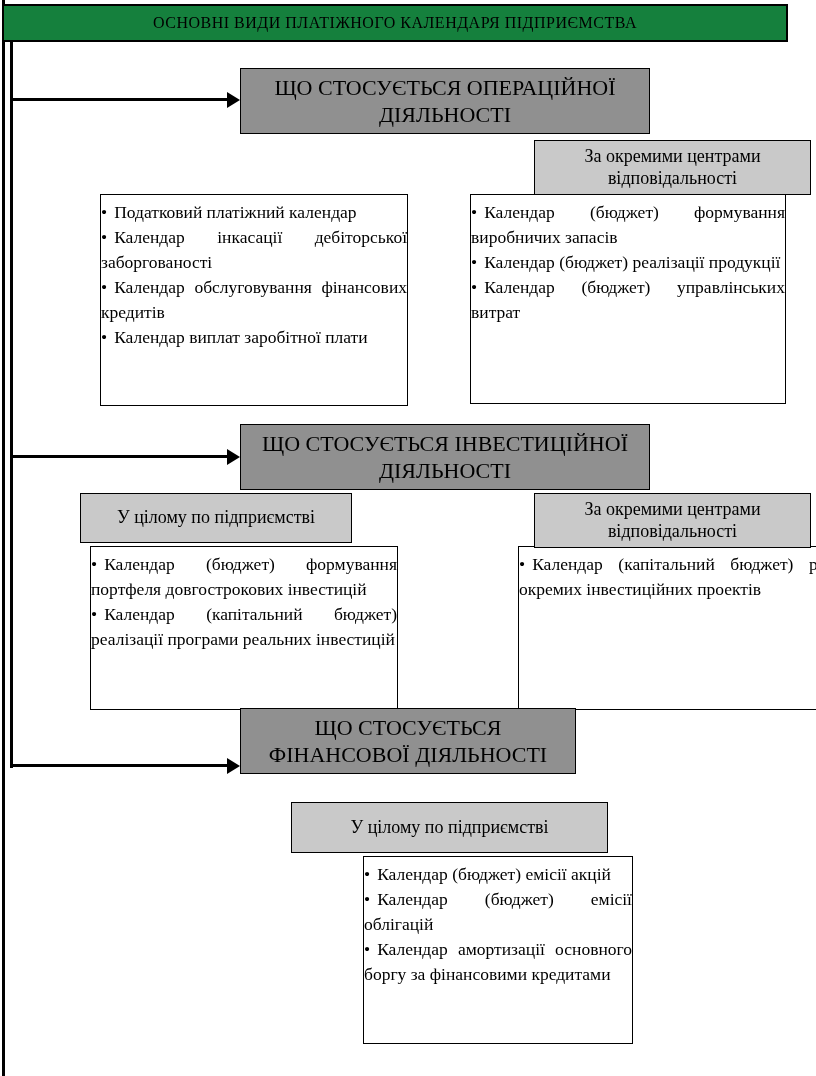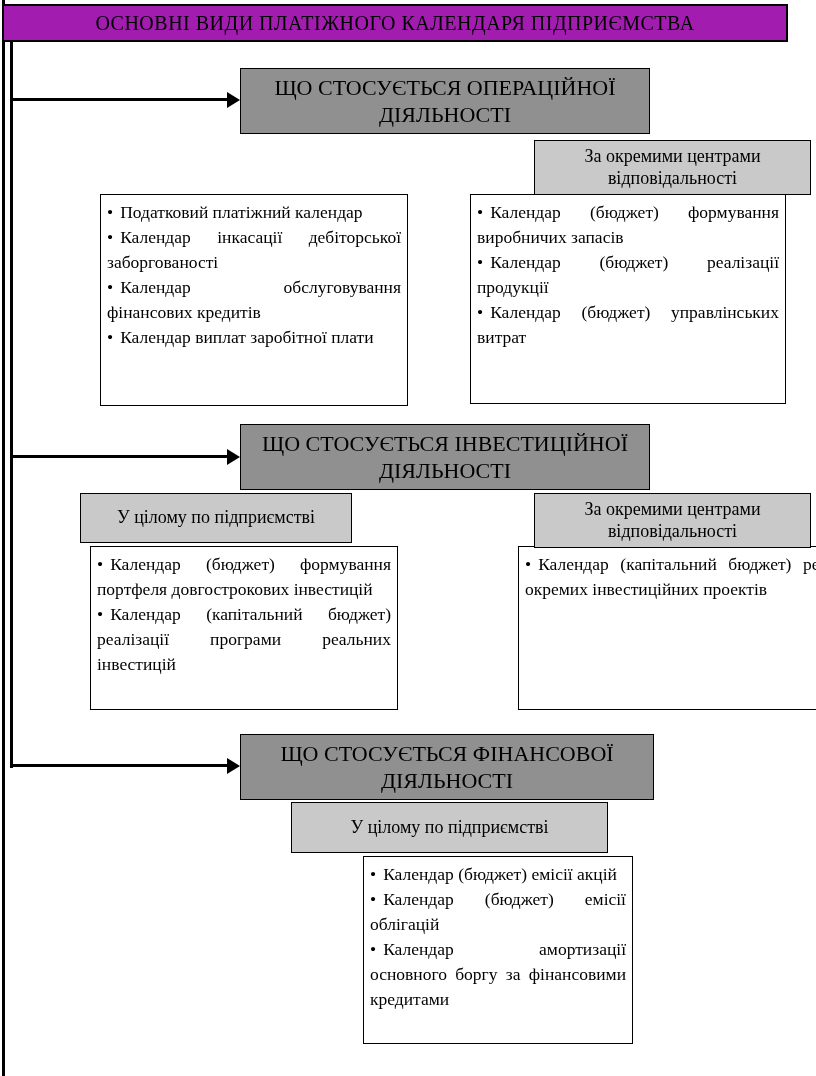--- a/index.html
+++ b/index.html
@@ -20,63 +20,63 @@
   }
   .box {
     position:absolute;
     border:1.5px solid #000;
     display:flex; align-items:center; justify-content:center;
     text-align:center;
   }
   .title-box {
     left:2px; top:4px; width:786px; height:38px;
     border:2px solid #000;
-    background:#a21caf;
-    font-size:20px;
+    background:#15803d;
+    font-size:16px;
     letter-spacing:0.5px;
     z-index:3;
   }
   .dark {
     background:var(--dark-box,#909090);
     font-size:22px; line-height:1.25;
     padding:4px 16px;
     z-index:2;
   }
   .light {
     background:var(--light-box,#c9c9c9);
     font-size:18px; line-height:1.2;
     padding:2px 10px;
     z-index:2;
   }
   .list-box {
     position:absolute;
     border:1.5px solid #000;
     background:#fff;
-    padding:5px 6px;
+    padding:5px 0;
     font-size:17.5px;
     line-height:25px;
     z-index:1;
   }
   .li { text-align:justify; hyphens:auto; }
   .bullet { margin-right:7px; }
   .vline, .hline { position:absolute; background:#000; }
   .trunk { left:10px; top:41px; width:3px; height:727px; }
   .hline { height:3px; left:10px; width:217px; }
   .a1 { top:98px; }  .a2 { top:455px; }  .a3 { top:764px; }
   .ahead {
     position:absolute; left:227px; width:0; height:0;
     border-top:8px solid transparent;
     border-bottom:8px solid transparent;
     border-left:13px solid #000;
   }
   .ah1 { top:92px; } .ah2 { top:449px; } .ah3 { top:758px; }
 
   .s1-dark { left:240px; top:68px;  width:410px; height:66px; }
   .s2-dark { left:240px; top:424px; width:410px; height:66px; }
-  .s3-dark { left:240px; top:734px; width:414px; height:66px; }
+  .s3-dark { left:240px; top:708px; width:336px; height:66px; }
 
   .s1-subL { left:80px;  top:140px; width:272px; height:50px; }
   .s1-subR { left:534px; top:140px; width:277px; height:55px; }
   .s2-subL { left:80px;  top:493px; width:272px; height:50px; }
   .s2-subR { left:534px; top:493px; width:277px; height:55px; }
   .s3-sub  { left:291px; top:802px; width:317px; height:51px; }
 
   .s1-listL { left:100px; top:194px; width:308px; height:212px; }
   .s1-listR { left:470px; top:194px; width:316px; height:210px; }
   .s2-listL { left:90px; top:546px; width:308px; height:164px; }

